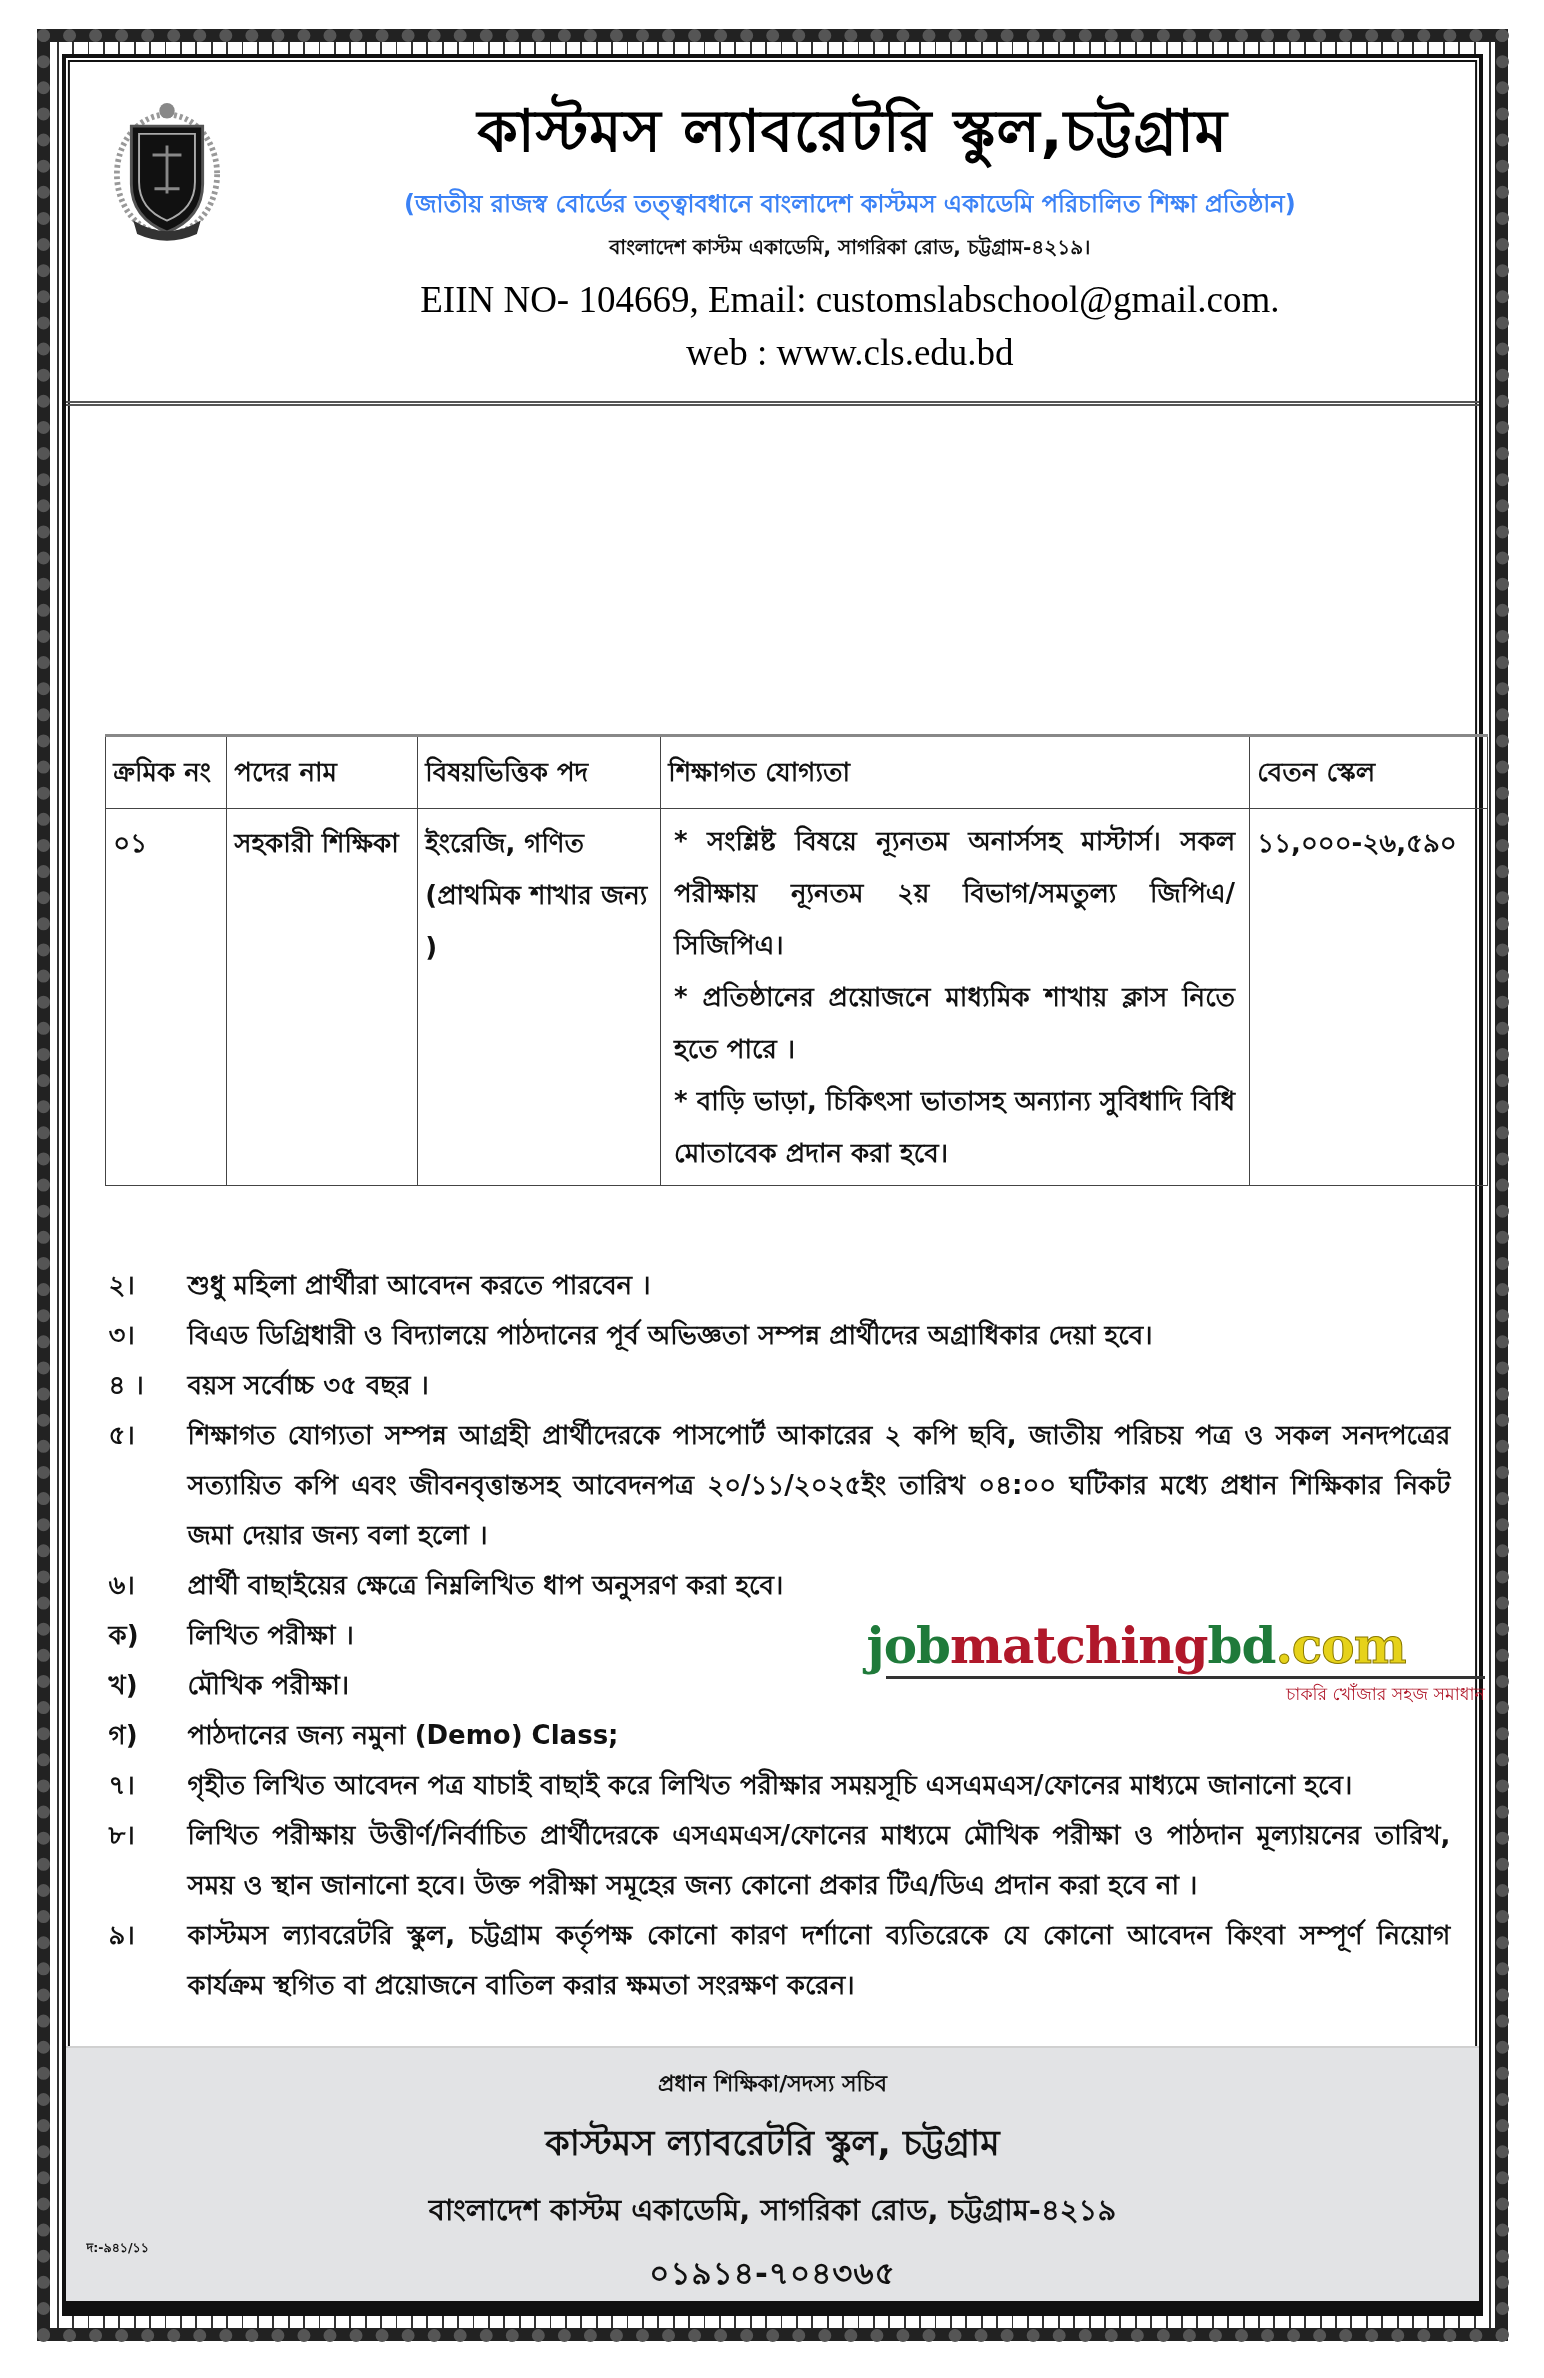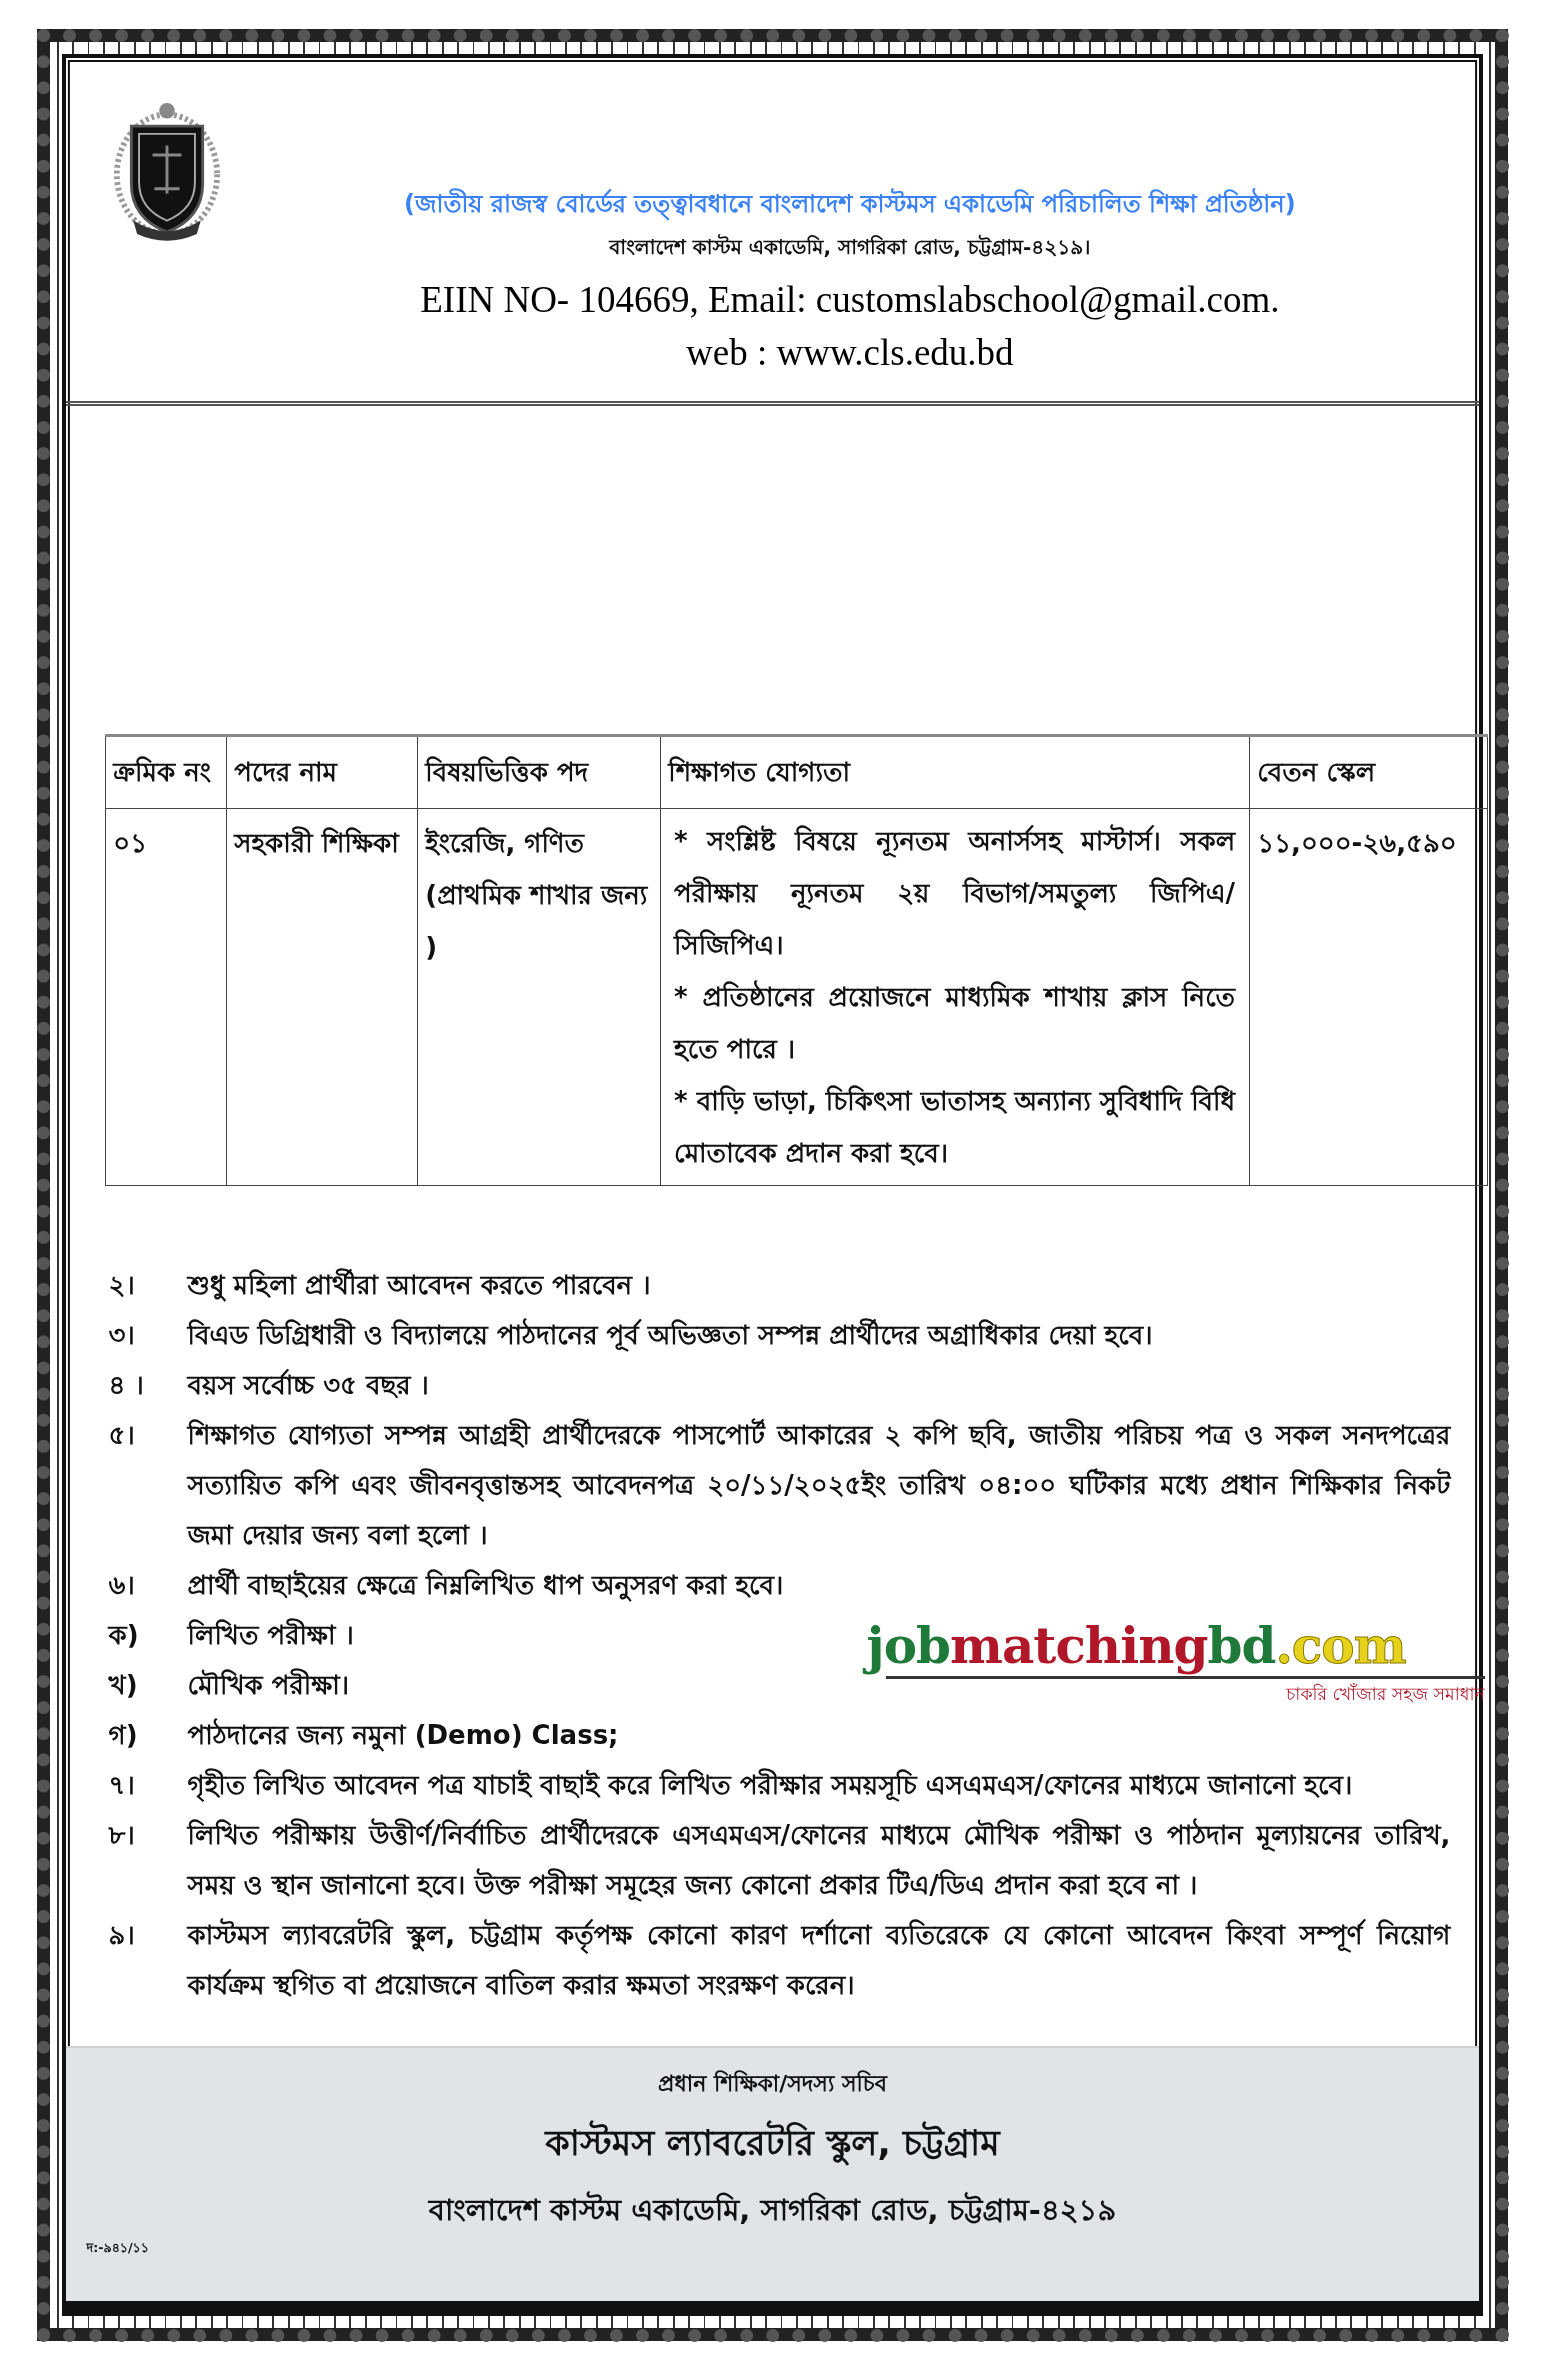--- a/index.html
+++ b/index.html
@@ -119,20 +119,21 @@
 
     <div class="header">
       <svg class="logo" viewBox="0 0 110 150">
         <ellipse cx="55" cy="80" rx="52" ry="62" fill="none" stroke="#999" stroke-width="6" stroke-dasharray="3 3"></ellipse>
         <path d="M18 30 L92 30 L92 90 Q92 125 55 140 Q18 125 18 90 Z" fill="#111" stroke="#555" stroke-width="3"></path>
         <path d="M26 38 L84 38 L84 88 Q84 116 55 128 Q26 116 26 88 Z" fill="none" stroke="#aaa" stroke-width="2"></path>
         <circle cx="55" cy="14" r="8" fill="#888"></circle>
         <path d="M20 128 Q55 150 90 128 L86 142 Q55 156 24 142 Z" fill="#333"></path>
         <path d="M40 60 L70 60 M55 50 L55 100 M42 95 L68 95" stroke="#888" stroke-width="3"></path>
       </svg>
+      <div class="header-title">কাস্টমস ল্যাবরেটরি স্কুল,চট্টগ্রাম</div>
       <div class="header-sub">(জাতীয় রাজস্ব বোর্ডের তত্ত্বাবধানে বাংলাদেশ কাস্টমস একাডেমি পরিচালিত শিক্ষা প্রতিষ্ঠান)</div>
       <div class="header-addr">বাংলাদেশ কাস্টম একাডেমি, সাগরিকা রোড, চট্টগ্রাম-৪২১৯।</div>
       <div class="header-eiin">EIIN NO- 104669, Email: customslabschool@gmail.com.</div>
       <div class="header-web">web : www.cls.edu.bd</div>
     </div>
 
 
 
     <table class="jobs-table">
       <thead>
@@ -209,18 +210,19 @@
     <div class="watermark">
       <div class="wm-brand"><span class="wm-green">job</span><span class="wm-red">matching</span><span class="wm-green">bd</span><span class="wm-yellow">.com</span></div>
       <div class="wm-rule"></div>
       <div class="wm-tag">চাকরি খোঁজার সহজ সমাধান</div>
     </div>
 
     <div class="footer">
       <div class="footer-role">প্রধান শিক্ষিকা/সদস্য সচিব</div>
       <div class="footer-school">কাস্টমস ল্যাবরেটরি স্কুল, চট্টগ্রাম</div>
       <div class="footer-addr">বাংলাদেশ কাস্টম একাডেমি, সাগরিকা রোড, চট্টগ্রাম-৪২১৯</div>
+      <div class="footer-phone">০১৯১৪-৭০৪৩৬৫</div>
       <div class="footer-ref">দ:-৯৪১/১১</div>
     </div>
 
   </div>
 </div>
 
 
 </body></html>

